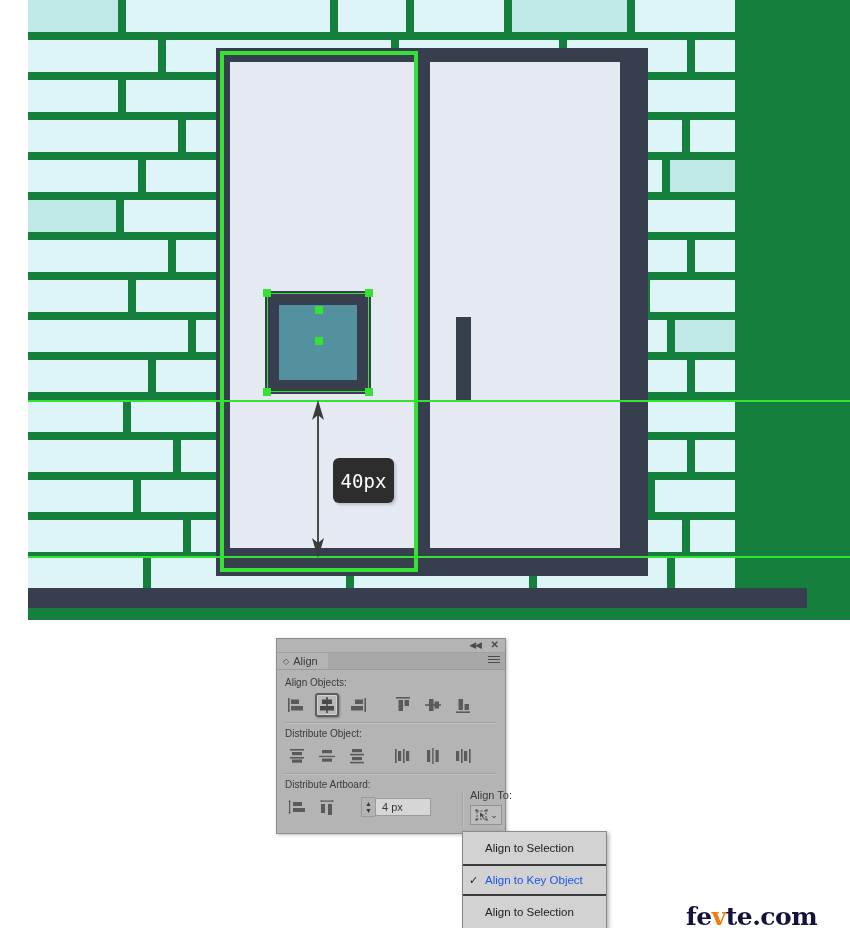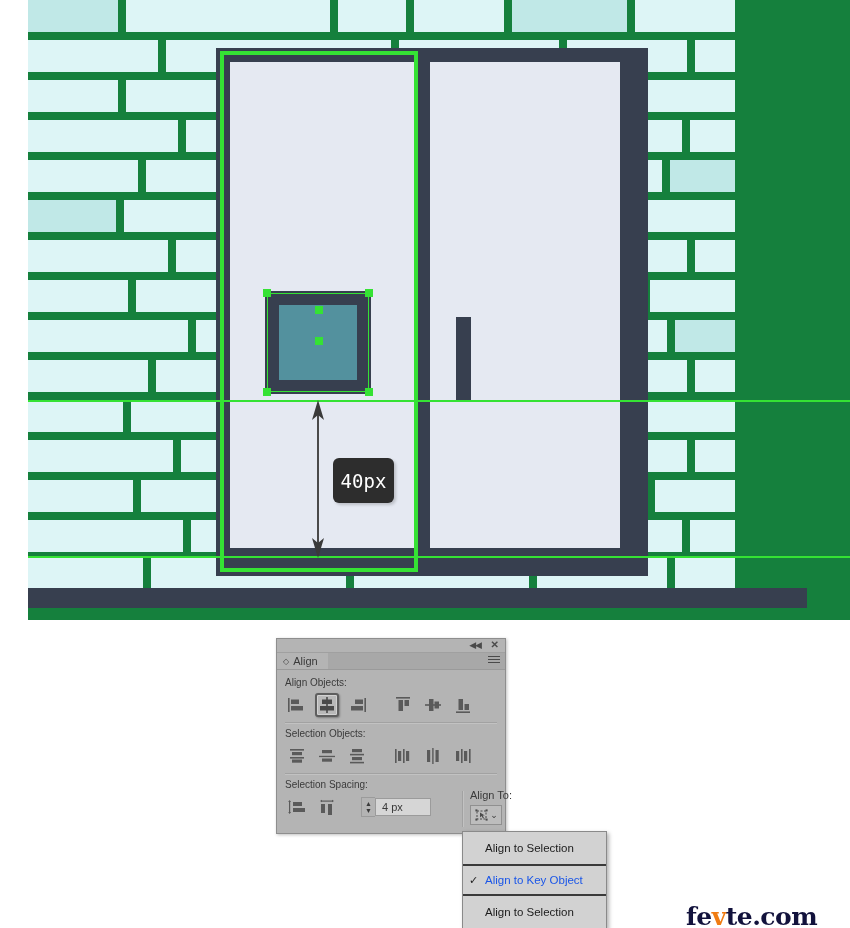--- a/index.html
+++ b/index.html
@@ -554,21 +554,21 @@
         <svg width="18" height="16" viewBox="0 0 18 16">
             <rect x="2" y="14.4" width="14" height="1.6" fill="#5a5a5a"></rect>
             <rect x="4.5" y="2" width="4.5" height="11" fill="#5a5a5a"></rect>
             <rect x="10.5" y="7" width="4.5" height="6" fill="#5a5a5a"></rect>
           </svg>
       </div>
     </div>
 
     <div class="divider"></div>
 
-    <div class="section-label">Selection Objects:</div>
+    <div class="section-label">Distribute Object:</div>
     <div class="icon-row">
       <div class="icon-btn">
         <svg width="18" height="16" viewBox="0 0 18 16">
             <rect x="2" y="1" width="14" height="1.6" fill="#5a5a5a"></rect>
             <rect x="4" y="4" width="10" height="3.2" fill="#5a5a5a"></rect>
             <rect x="2" y="9" width="14" height="1.6" fill="#5a5a5a"></rect>
             <rect x="4" y="11.5" width="10" height="3.2" fill="#5a5a5a"></rect>
           </svg>
       </div>
       <div class="icon-btn">
@@ -606,21 +606,21 @@
             <rect x="2" y="3" width="3.2" height="10" fill="#5a5a5a"></rect>
             <rect x="7" y="1" width="1.6" height="14" fill="#5a5a5a"></rect>
             <rect x="10" y="3" width="3.2" height="10" fill="#5a5a5a"></rect>
             <rect x="15" y="1" width="1.6" height="14" fill="#5a5a5a"></rect>
           </svg>
       </div>
     </div>
 
     <div class="divider"></div>
 
-    <div class="section-label">Selection Spacing:</div>
+    <div class="section-label">Distribute Artboard:</div>
     <div id="spacing-row">
       <div class="icon-btn">
         <svg width="18" height="16" viewBox="0 0 18 16">
             <rect x="1" y="2" width="1.2" height="12" fill="#5a5a5a"></rect>
             <polygon points="1.6,1 3,3 0.2,3" fill="#5a5a5a"></polygon>
             <polygon points="1.6,15 3,13 0.2,13" fill="#5a5a5a"></polygon>
             <rect x="5" y="3" width="9" height="4" fill="#5a5a5a"></rect>
             <rect x="5" y="9" width="12" height="4" fill="#5a5a5a"></rect>
           </svg>
       </div>

